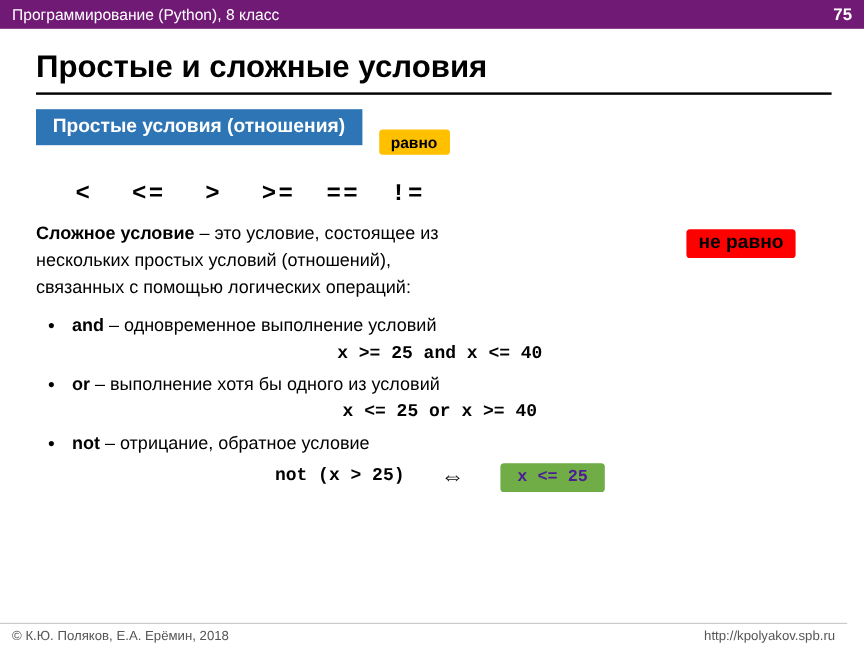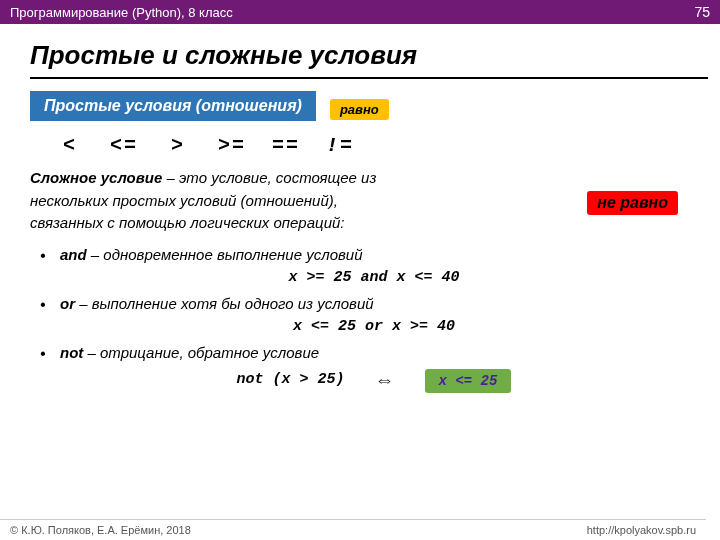--- a/index.html
+++ b/index.html
@@ -18,45 +18,44 @@
       color: #fff;
       font-size: 13px;
       padding: 4px 10px;
       display: flex;
       justify-content: space-between;
       align-items: center;
     }
 
     .top-bar .slide-num {
       font-size: 14px;
-      font-weight: normal;
+      font-weight: bold;
     }
 
     .main-content {
-      padding: 16px 12px 10px 30px;
-      font-style: italic;
+      padding: 16px 27px 10px 30px;
     }
 
     .page-title {
       font-size: 26px;
       font-weight: bold;
       color: #000;
       border-bottom: 2px solid #000;
       padding-bottom: 6px;
       margin-bottom: 12px;
     }
 
     .section-header {
       background: #2e75b6;
       color: #fff;
       font-size: 16px;
       font-weight: bold;
       padding: 6px 14px;
       display: inline-block;
-      margin-bottom: 7px;
+      margin-bottom: 24px;
       position: relative;
     }
 
     .badge-ravno {
       background: #ffc000;
       color: #000;
       font-size: 13px;
       font-weight: bold;
       padding: 3px 10px;
       border-radius: 3px;

